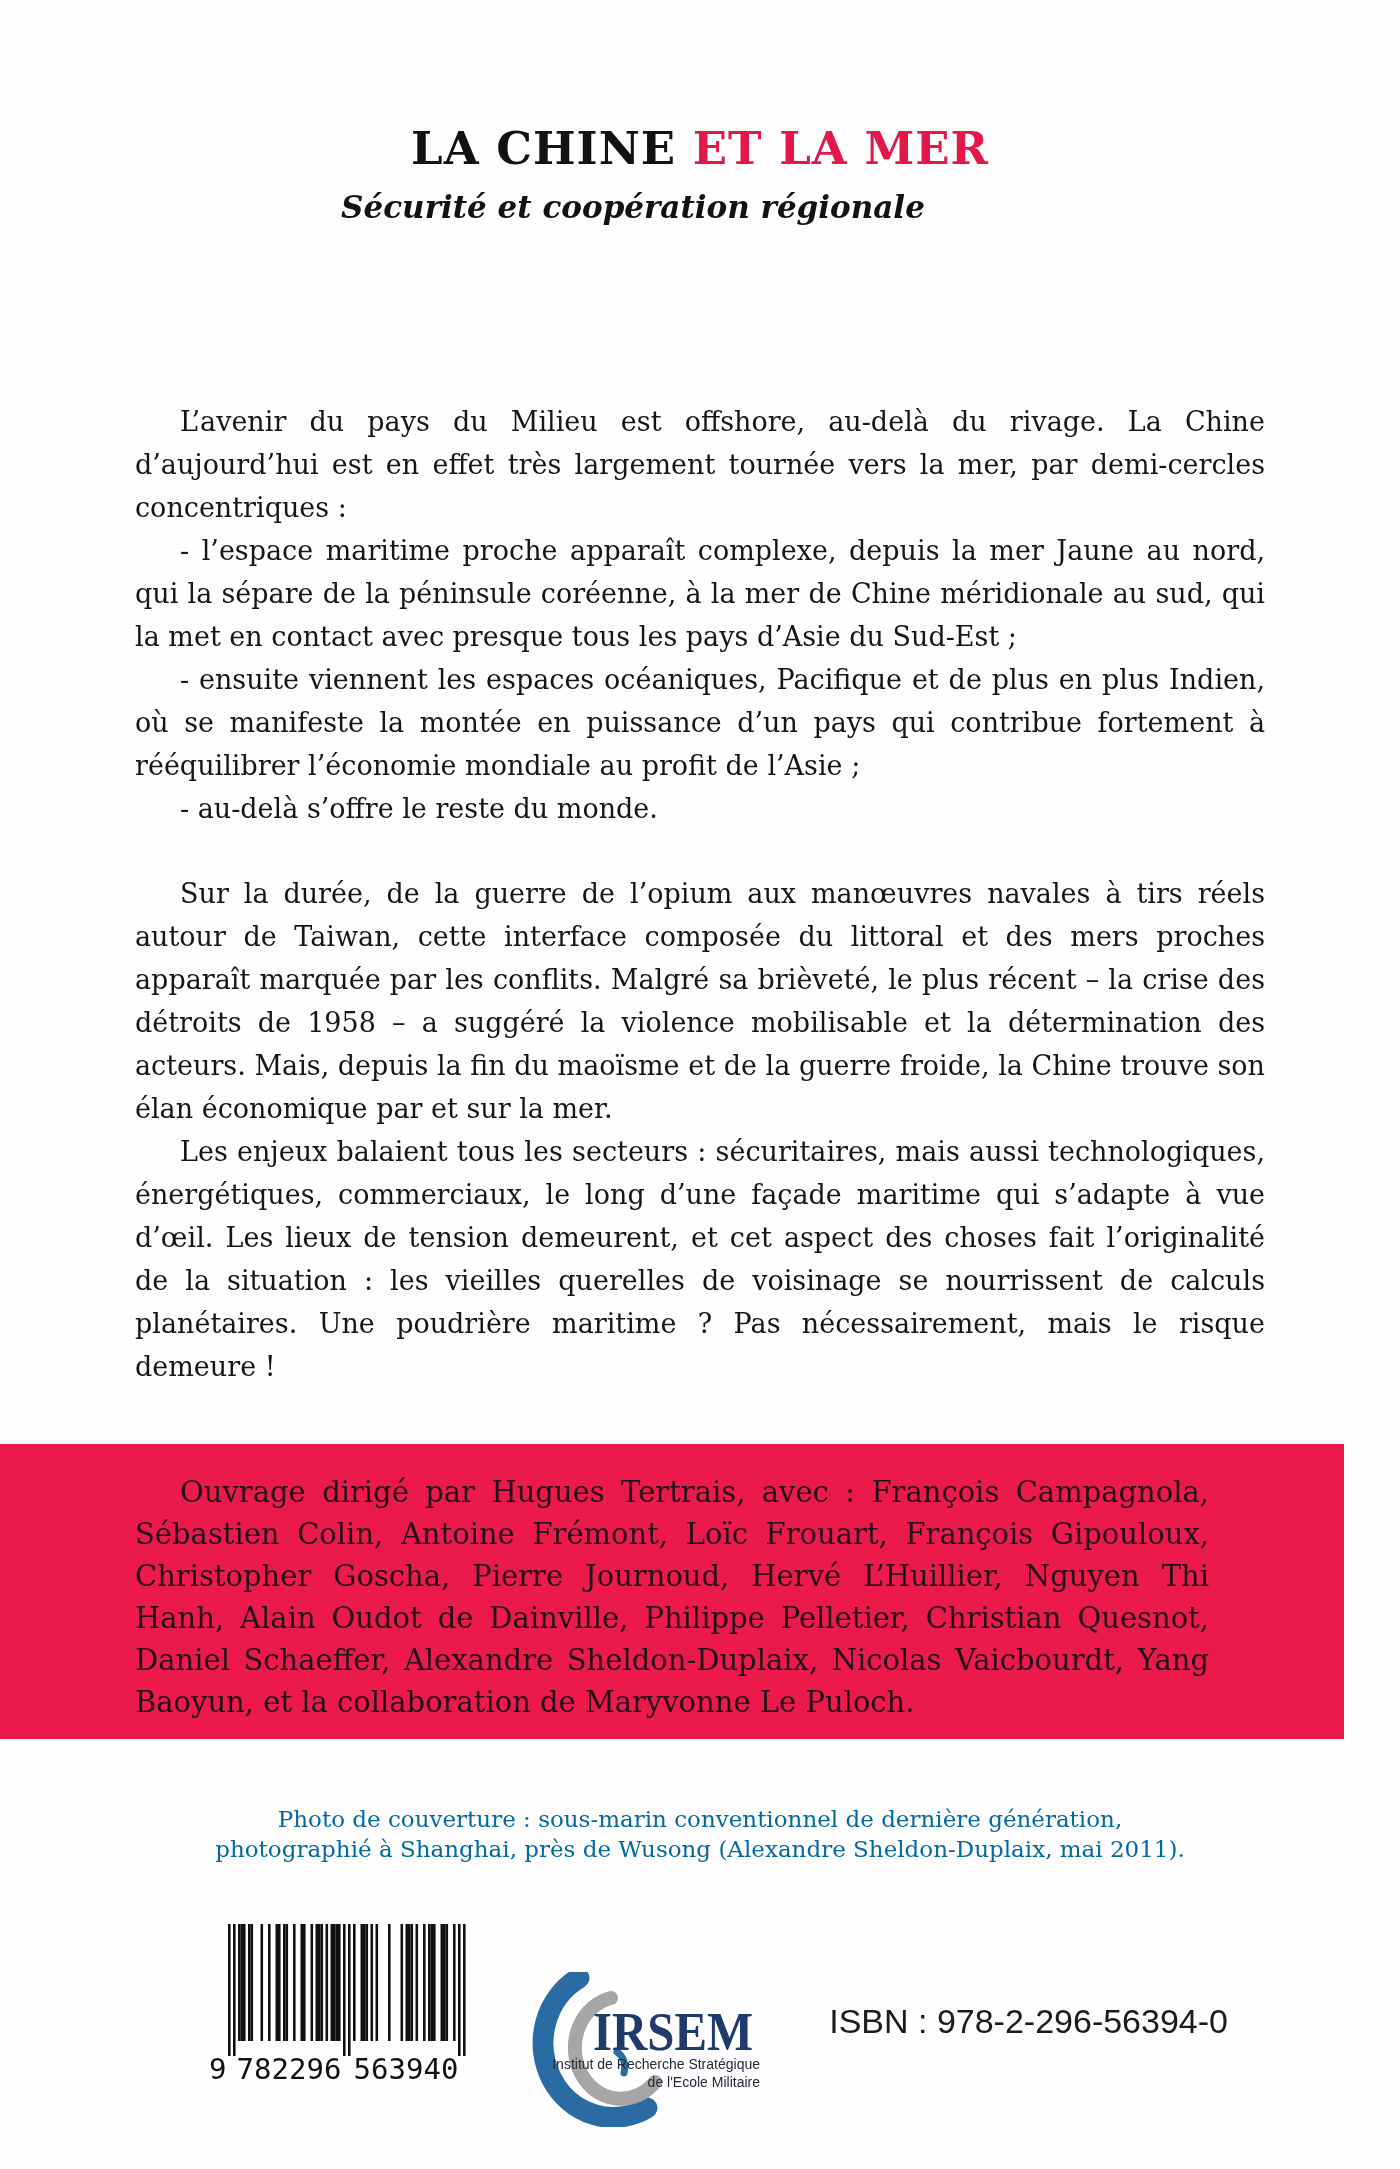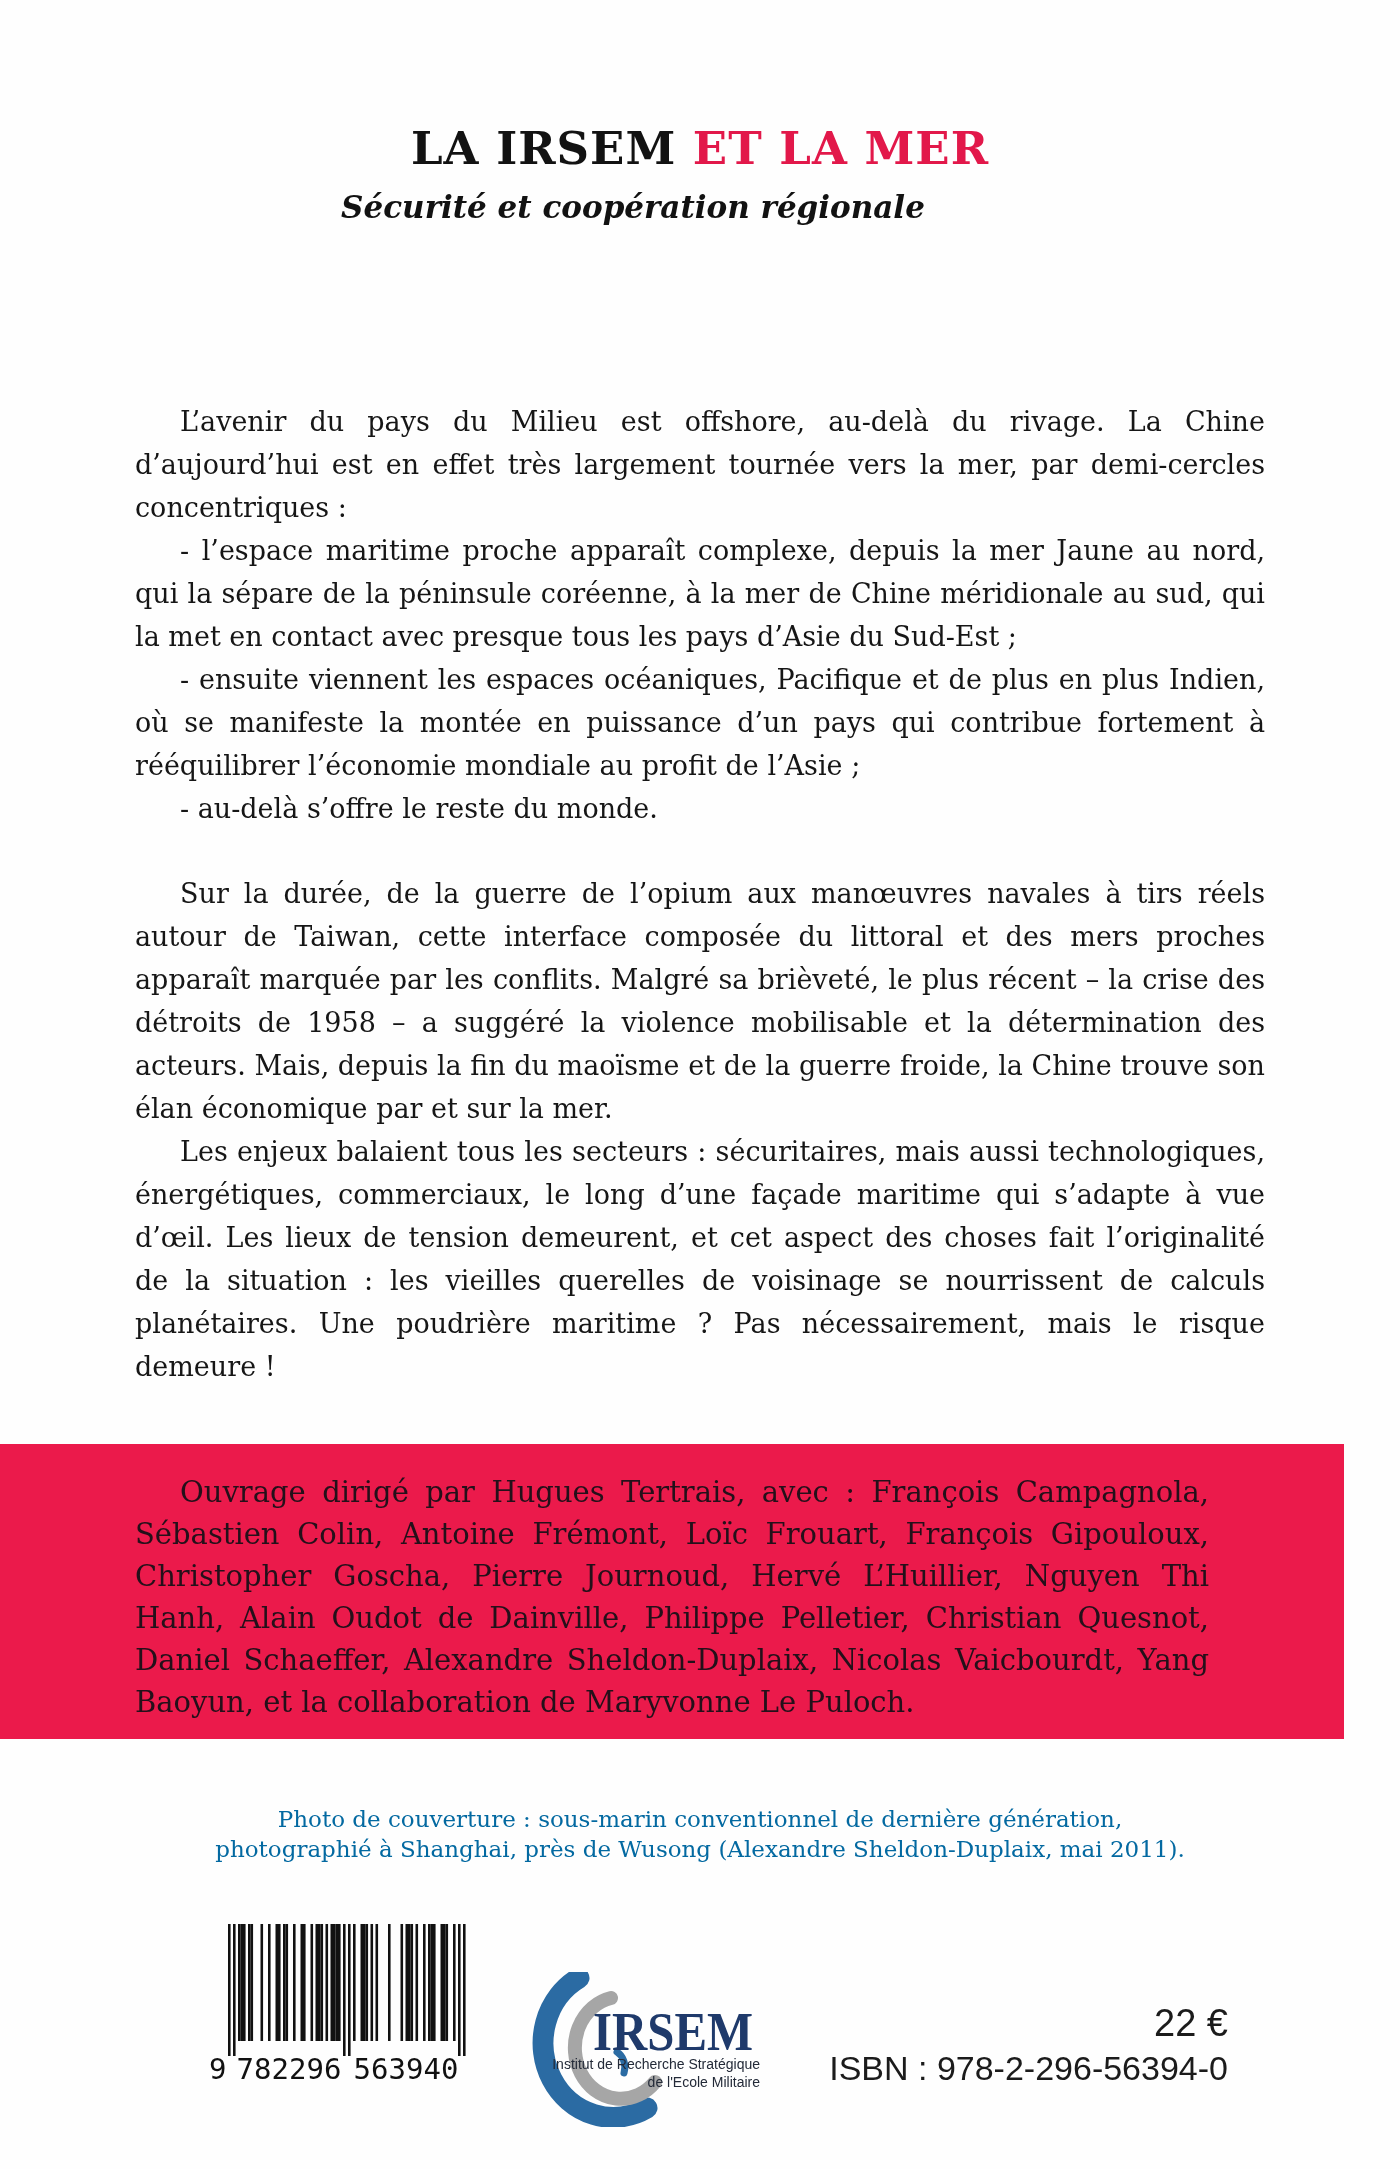--- a/index.html
+++ b/index.html
@@ -50,21 +50,21 @@
   }
   .price{font-size:38px;line-height:47px;}
   .isbn{font-size:34px;line-height:42px;}
 </style>
 </head>
 <body>
 
 <div class="page">
 
   <div class="title">
-    <span>LA IRSEM</span><span class="red">&nbsp;ET LA MER</span>
+    <span>LA CHINE</span><span class="red">&nbsp;ET LA MER</span>
   </div>
 
   <div class="subtitle">
     <div>Sécurité et coopération régionale</div>
   </div>
 
   <div class="synopsis">
     <p>L’avenir du pays du Milieu est offshore, au-delà du rivage. La Chine d’aujourd’hui est en effet très largement tournée vers la mer, par demi-cercles concentriques&nbsp;:</p>
     <p>- l’espace maritime proche apparaît complexe, depuis la mer Jaune au nord, qui la sépare de la péninsule coréenne, à la mer de Chine méridionale au sud, qui la met en contact avec presque tous les pays d’Asie du Sud-Est&nbsp;;</p>
     <p>- ensuite viennent les espaces océaniques, Pacifique et de plus en plus Indien, où se manifeste la montée en puissance d’un pays qui contribue fortement à rééquilibrer l’économie mondiale au profit de l’Asie&nbsp;;</p>
@@ -146,17 +146,16 @@
       <path d="M 74,6 A 63,67 0 1 0 142,136" fill="none" stroke="var(--logo-blue,#2b6ba3)" stroke-width="21" stroke-linecap="round"></path>
       <path d="M 106,26 A 46,51 0 1 0 150,110" fill="none" stroke="var(--logo-gray,#a6a6a6)" stroke-width="14" stroke-linecap="round"></path>
       <path d="M 112,80 A 14,17 0 0 1 119,101" fill="none" stroke="var(--logo-blue,#2b6ba3)" stroke-width="7" stroke-linecap="round"></path>
       <text class="wordmark" x="88" y="78" font-size="54" textLength="160" lengthAdjust="spacingAndGlyphs">IRSEM</text>
       <text class="tagline" x="255" y="97" text-anchor="end">Institut de Recherche Stratégique</text>
       <text class="tagline" x="255" y="115" text-anchor="end">de l'Ecole Militaire</text>
     </svg>
   </div>
 
   <div class="pricing">
-    <div class="price">22 €</div>
     <div class="isbn">ISBN : 978-2-296-56394-0</div>
   </div>
 
 </div>
 
 </body></html>

